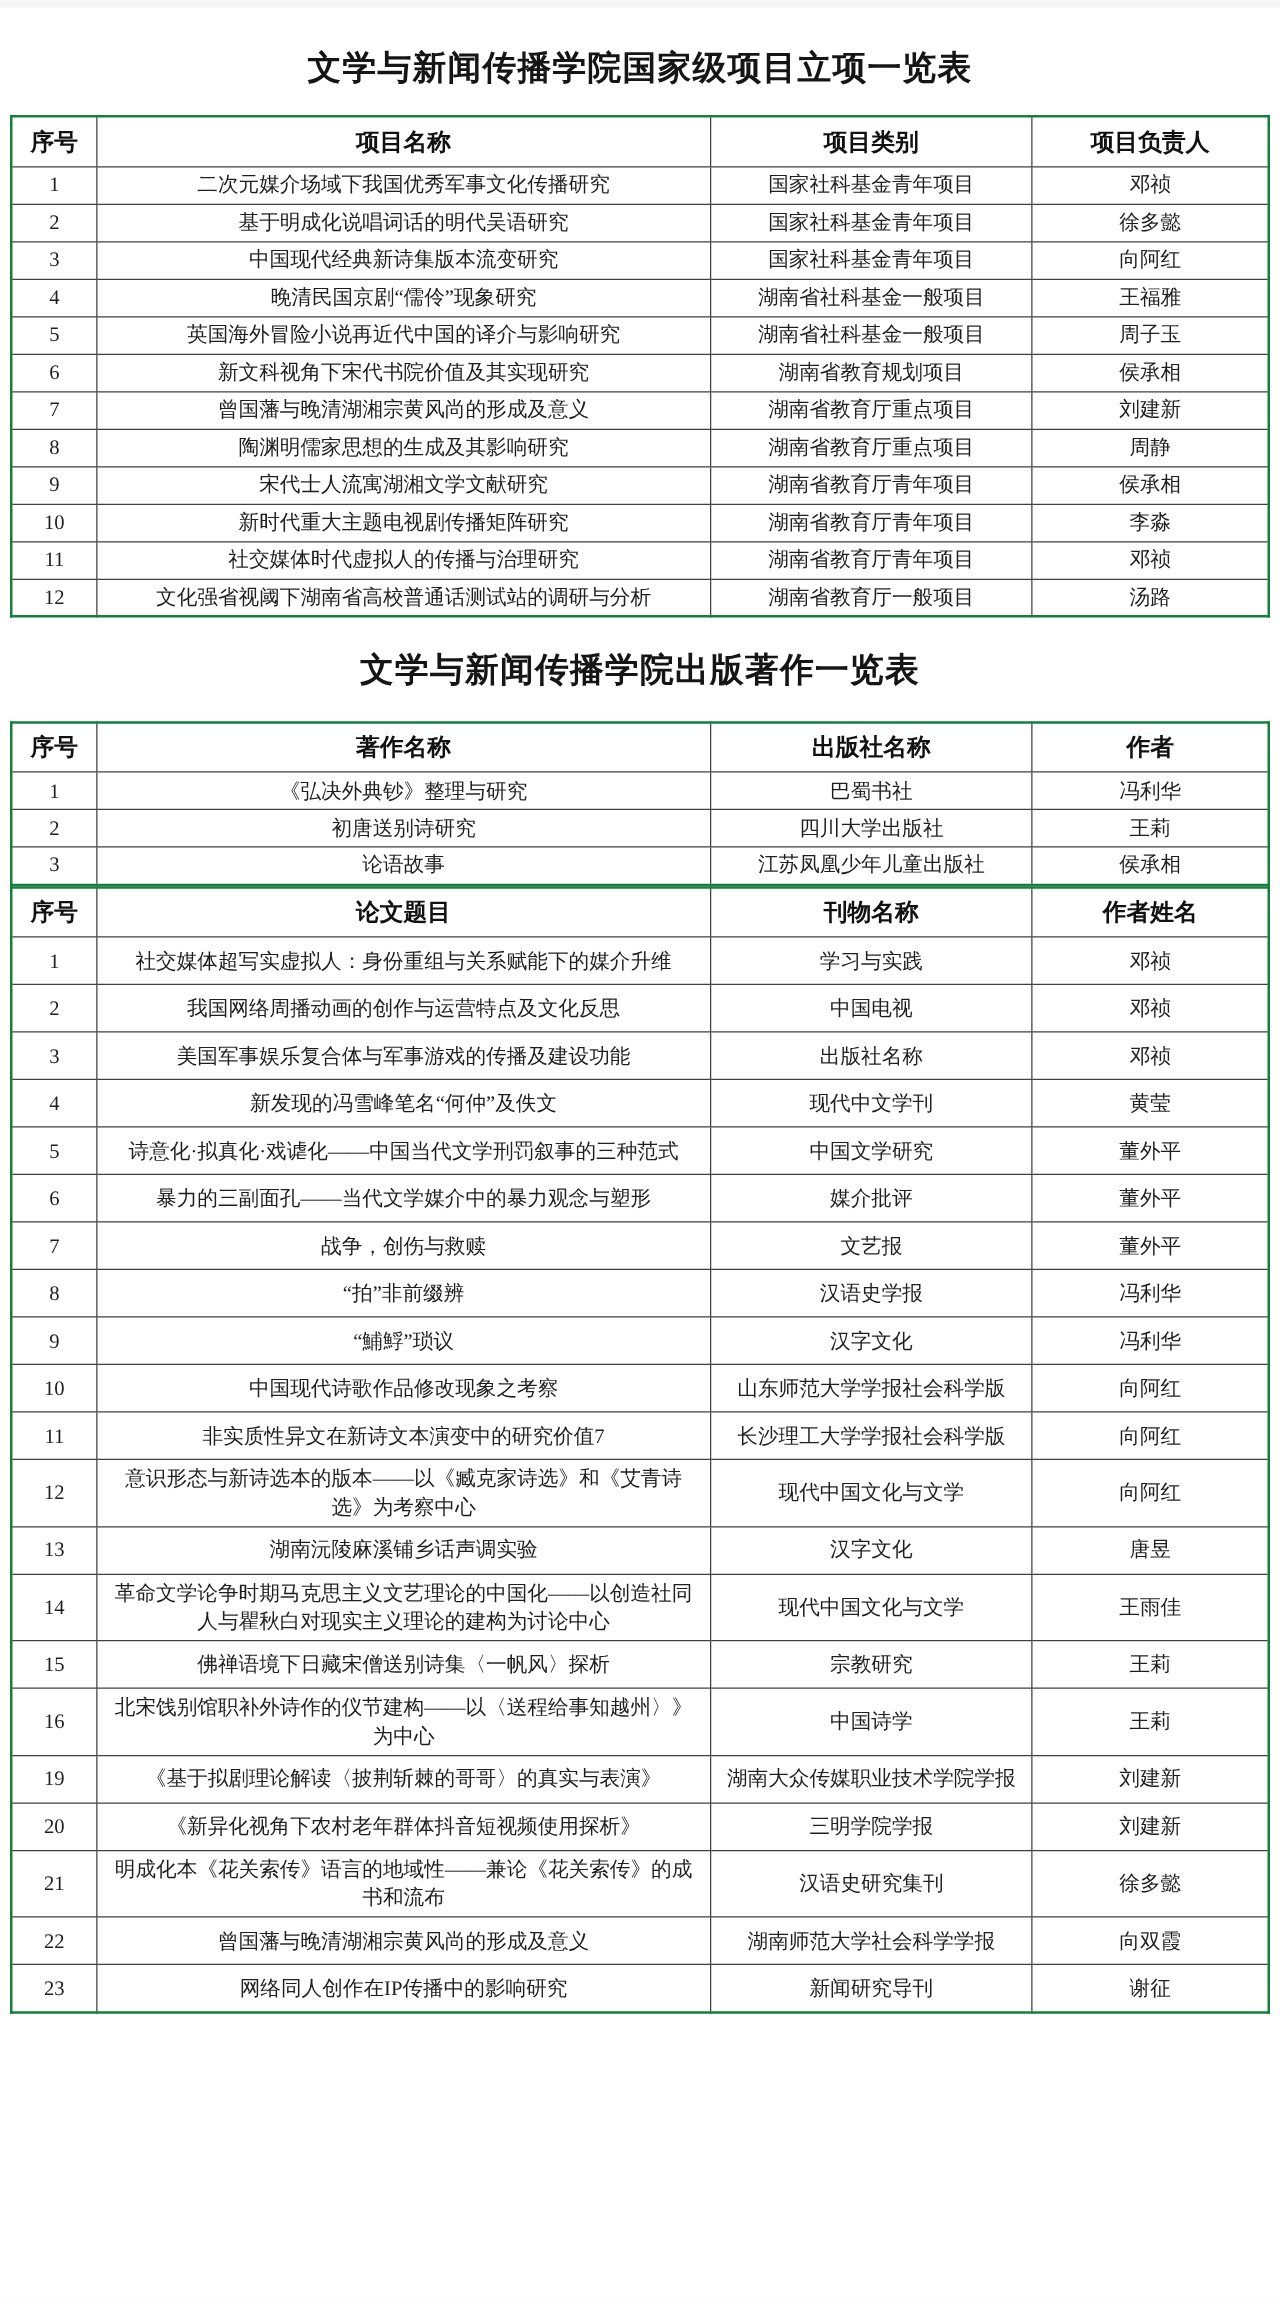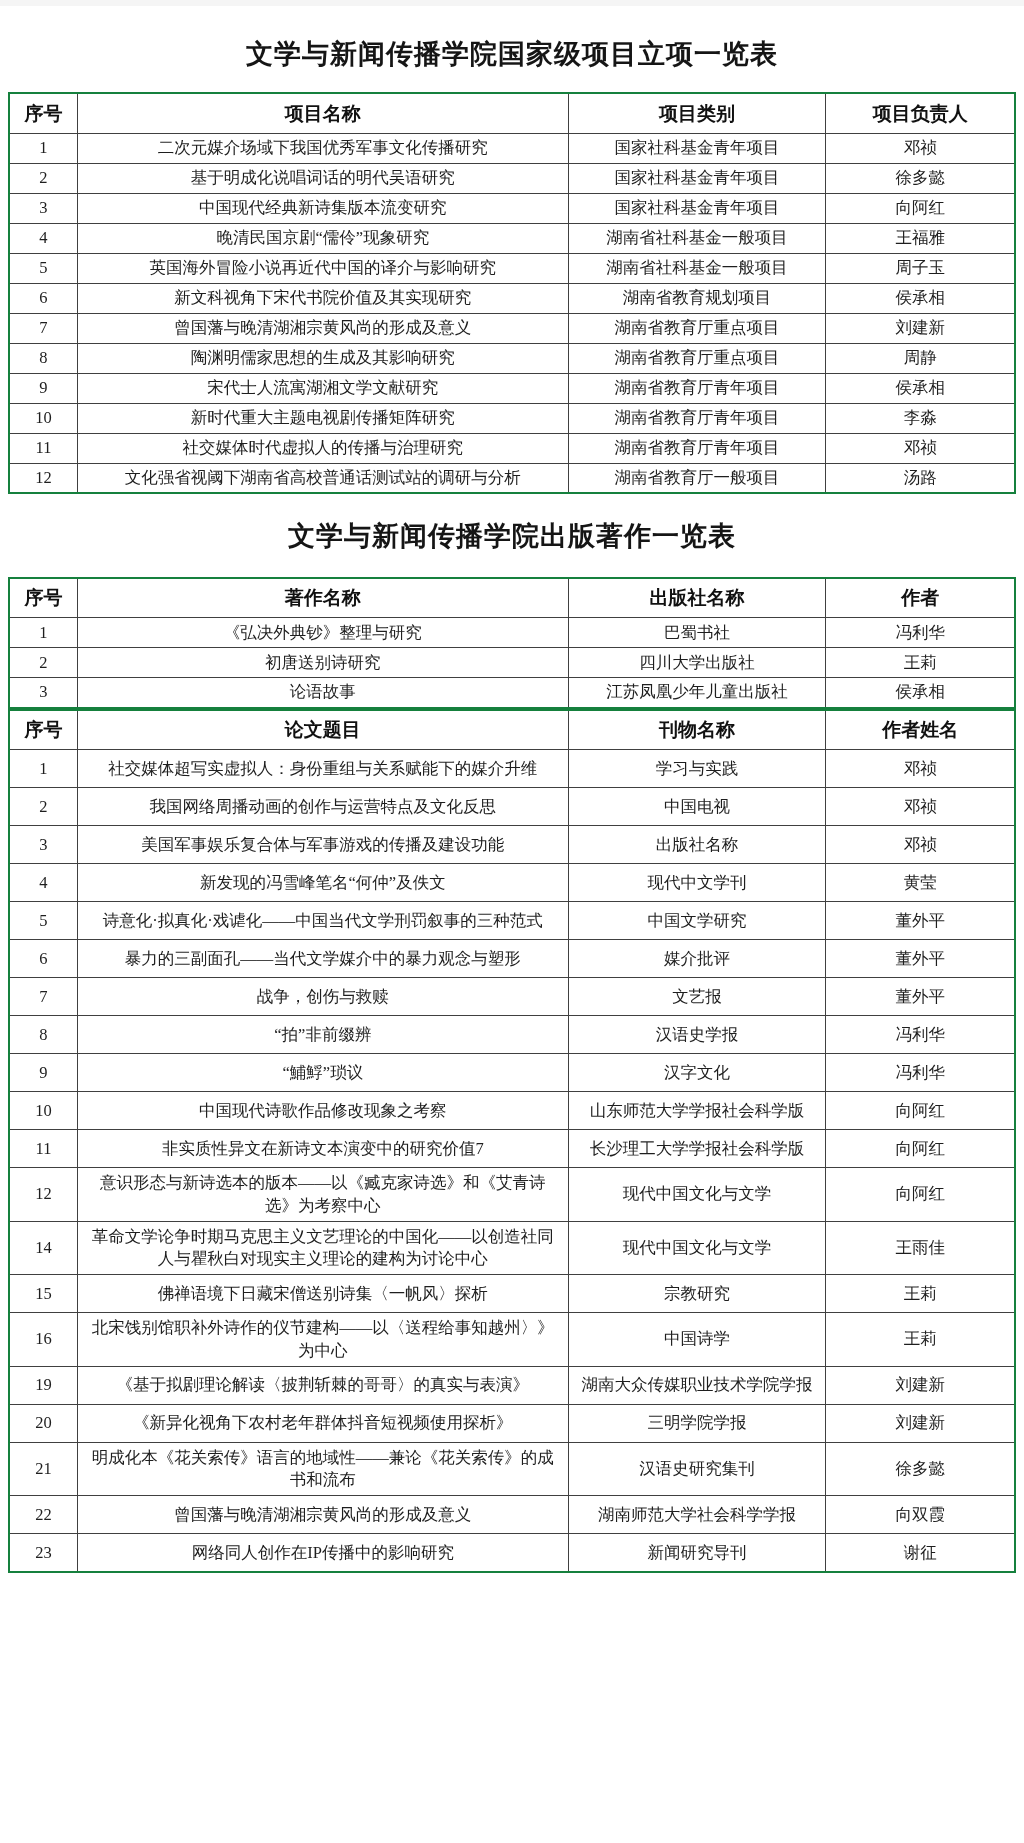--- a/index.html
+++ b/index.html
@@ -285,20 +285,26 @@
             <td>长沙理工大学学报社会科学版</td>
             <td>向阿红</td>
           </tr>
           <tr>
             <td>12</td>
             <td>意识形态与新诗选本的版本——以《臧克家诗选》和《艾青诗选》为考察中心</td>
             <td>现代中国文化与文学</td>
             <td>向阿红</td>
           </tr>
           <tr>
+            <td>13</td>
+            <td>湖南沅陵麻溪铺乡话声调实验</td>
+            <td>汉字文化</td>
+            <td>唐昱</td>
+          </tr>
+          <tr>
             <td>14</td>
             <td>革命文学论争时期马克思主义文艺理论的中国化——以创造社同人与瞿秋白对现实主义理论的建构为讨论中心</td>
             <td>现代中国文化与文学</td>
             <td>王雨佳</td>
           </tr>
           <tr>
             <td>15</td>
             <td>佛禅语境下日藏宋僧送别诗集〈一帆风〉探析</td>
             <td>宗教研究</td>
             <td>王莉</td>

